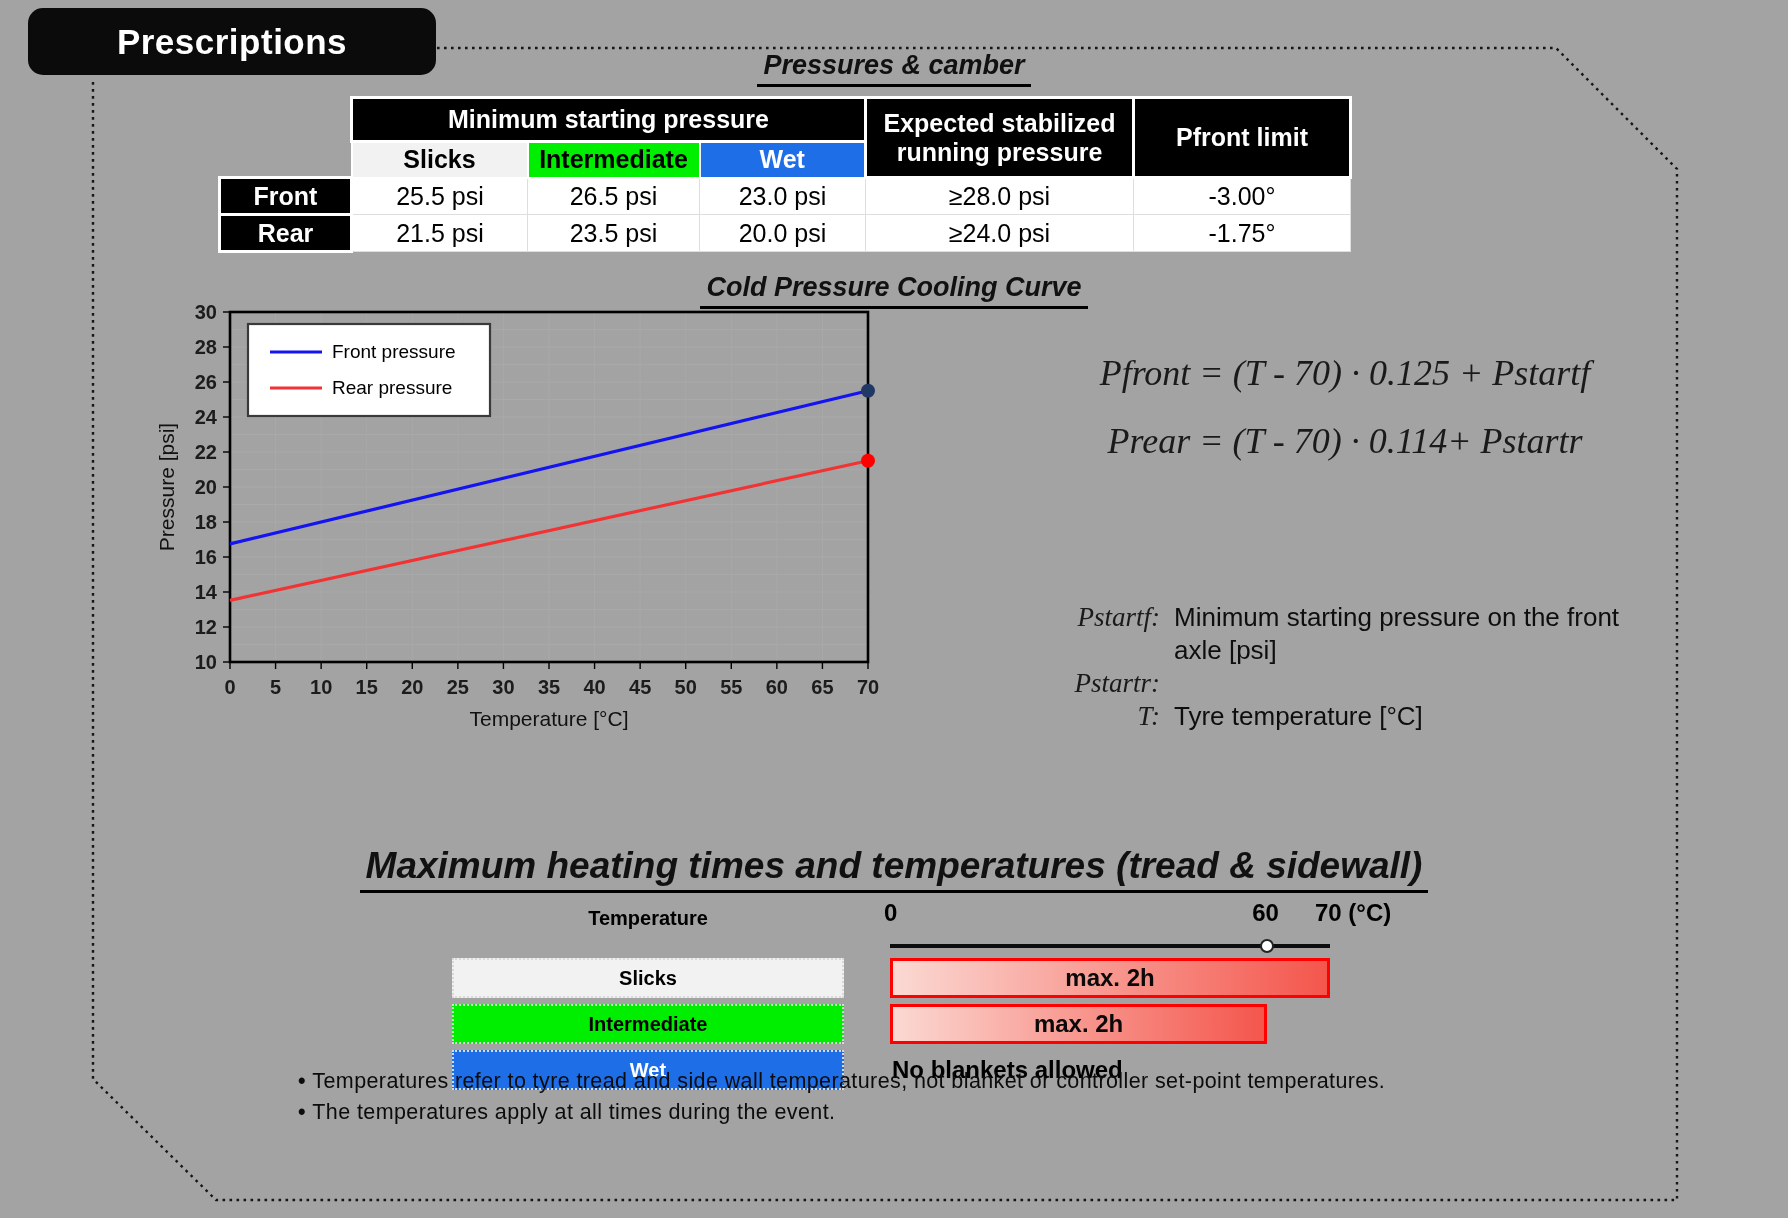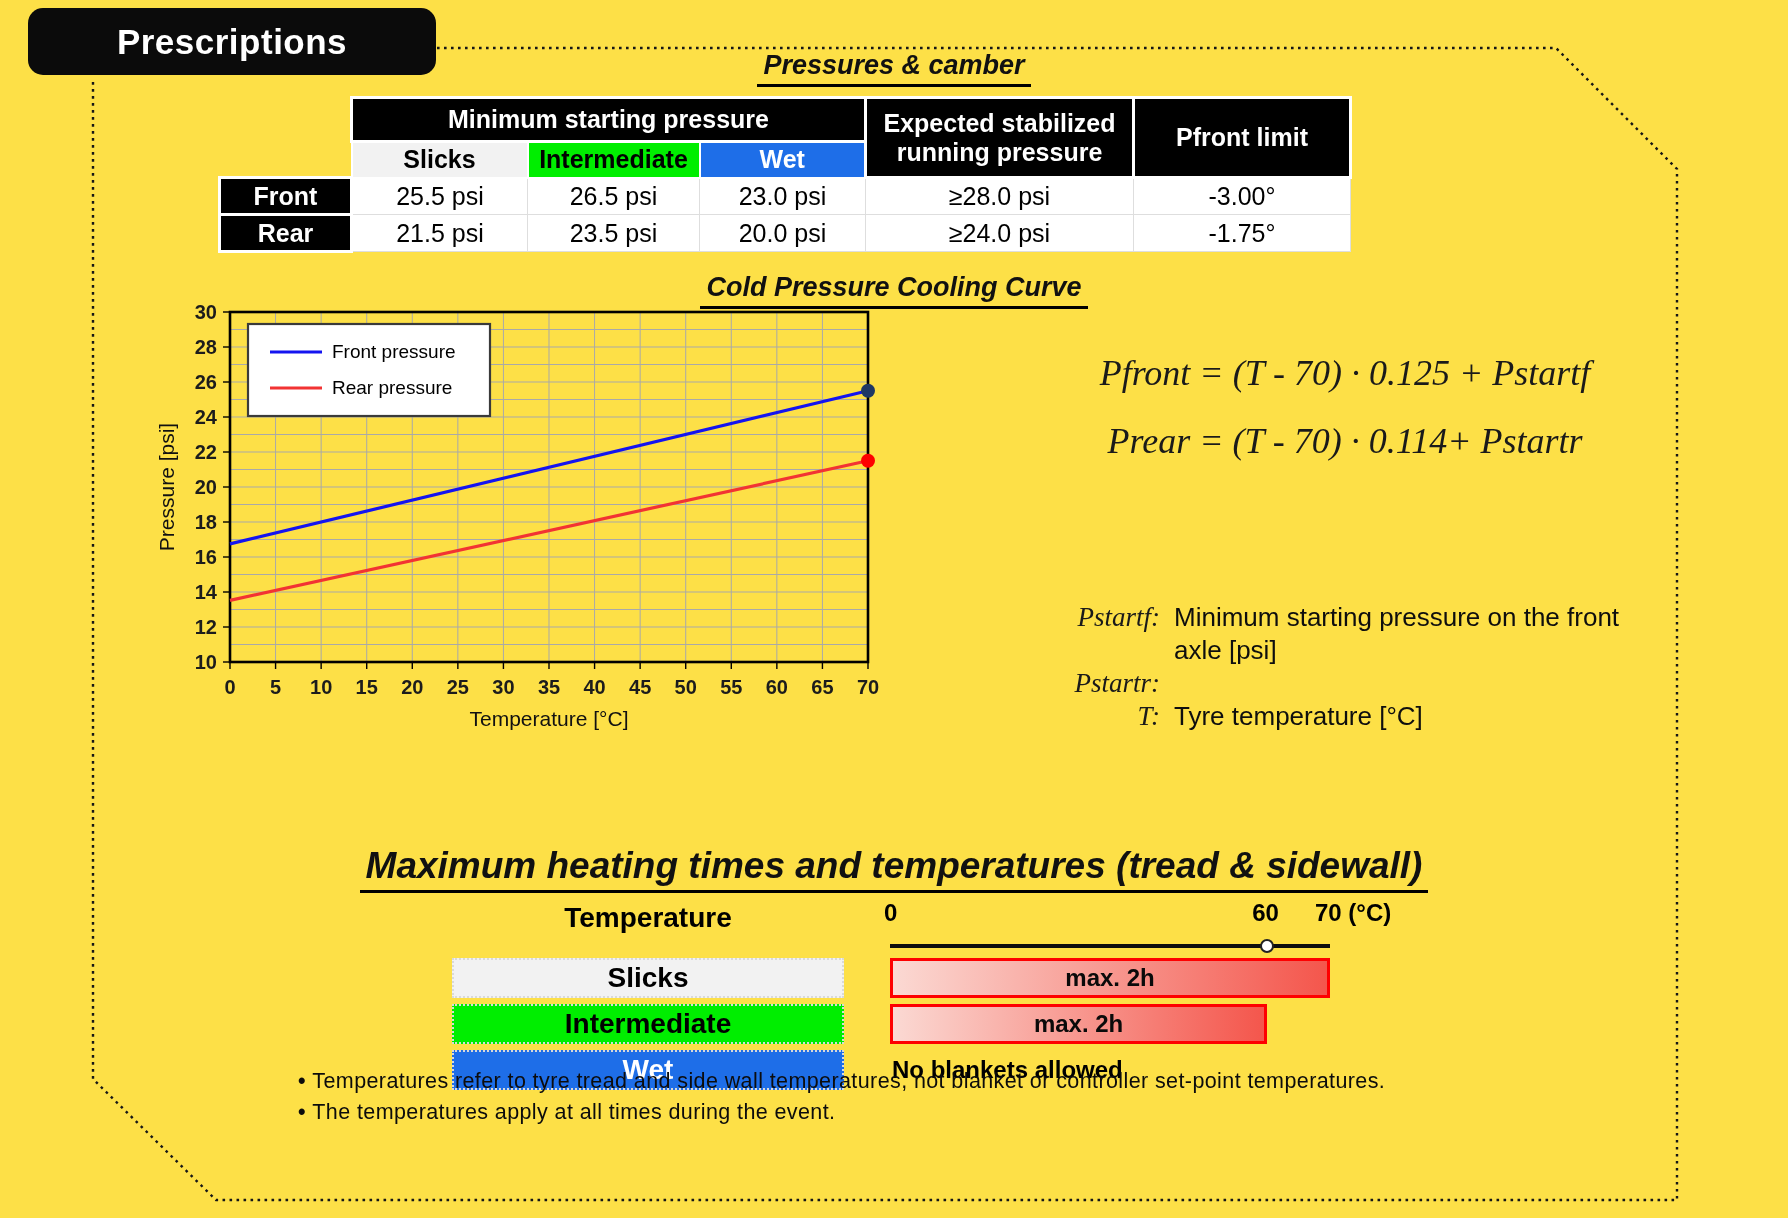--- a/index.html
+++ b/index.html
@@ -1,16 +1,16 @@
 <!DOCTYPE html>
 <html style="--hdr-black: #000000; --slicks-gray: #f2f2f2; --inter-green: #00ee00; --wet-blue: #1e6ee8; --bar-red: #fe0000; --bar-light: #fbd9d3; --bar-dark: #f4564c;"><head>
 <meta charset="utf-8">
 <style>
   html,body{margin:0;padding:0;background:#fff;}
-  .canvas{position:relative;width:1788px;height:1218px;background:#fde047;overflow:hidden;
+  .canvas{position:relative;width:1788px;height:1218px;background:#a3a3a3;overflow:hidden;
           font-family:"Liberation Sans",sans-serif;color:#111;}
   .abs{position:absolute;}
   svg.overlay{position:absolute;left:0;top:0;width:1788px;height:1218px;pointer-events:none;}
 
   
   .title-box{position:absolute;left:28px;top:8px;width:408px;height:67px;background:#0b0b0b;
              border-radius:15px;display:flex;align-items:center;justify-content:center;}
   .title-box span{color:#fff;font-size:35px;font-weight:700;letter-spacing:.5px;}
 
   
@@ -42,21 +42,21 @@
   .formula{position:absolute;left:1030px;width:630px;text-align:center;
            font-family:"Liberation Serif",serif;font-style:italic;font-size:36px;color:#1a1a1a;}
   .defs{position:absolute;left:1028px;top:601px;width:620px;}
   .defrow{display:flex;align-items:flex-start;}
   .term{width:132px;text-align:right;padding-right:14px;flex:none;
         font-family:"Liberation Serif",serif;font-style:italic;font-size:27px;line-height:33px;color:#1a1a1a;}
   .deftext{width:460px;font-size:26px;line-height:33px;color:#0e0e0e;}
 
   
   .heat-label{position:absolute;left:452px;width:392px;height:40px;text-align:center;
-              font-weight:700;font-size:28px;line-height:40px;color:#000;box-sizing:border-box;}
+              font-weight:700;font-size:20px;line-height:40px;color:#000;box-sizing:border-box;}
   .heat-box{border:2px dotted #d9d9d9;}
   .heat-box.slicks{background:var(--slicks-gray);}
   .heat-box.inter{background:var(--inter-green);}
   .heat-box.wet{background:var(--wet-blue);color:#fff;}
   .axis-lab{position:absolute;font-weight:700;font-size:24px;color:#000;line-height:26px;}
   .heat-line{position:absolute;top:944px;height:4px;background:#0d0d0d;}
   .heat-marker{position:absolute;top:939px;width:10px;height:10px;border:2px solid #222;
                border-radius:50%;background:#fff;box-sizing:content-box;}
   .heat-bar{position:absolute;height:40px;box-sizing:border-box;border:3px solid var(--bar-red);
             background:linear-gradient(90deg,var(--bar-light),var(--bar-dark));

